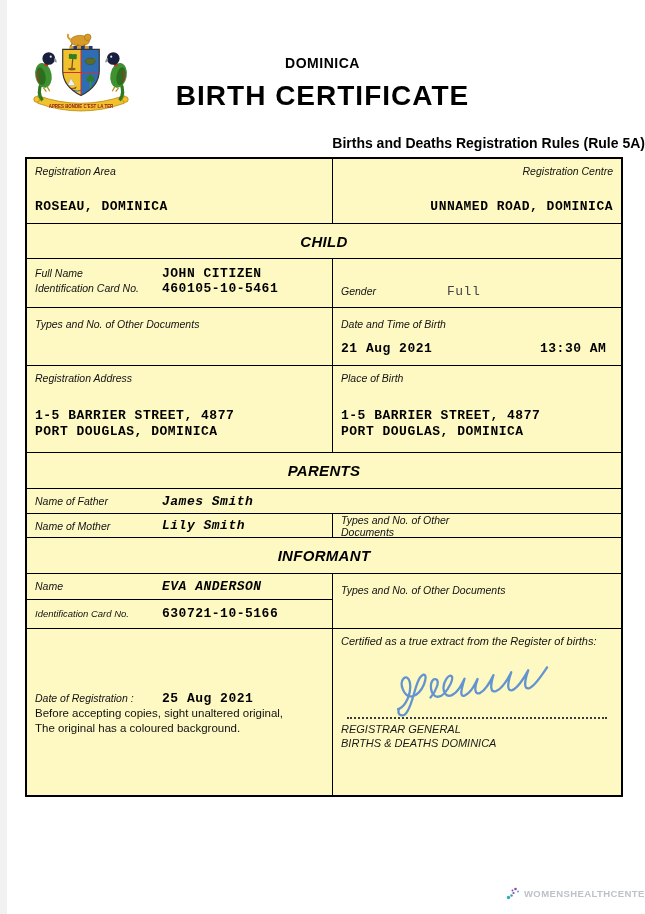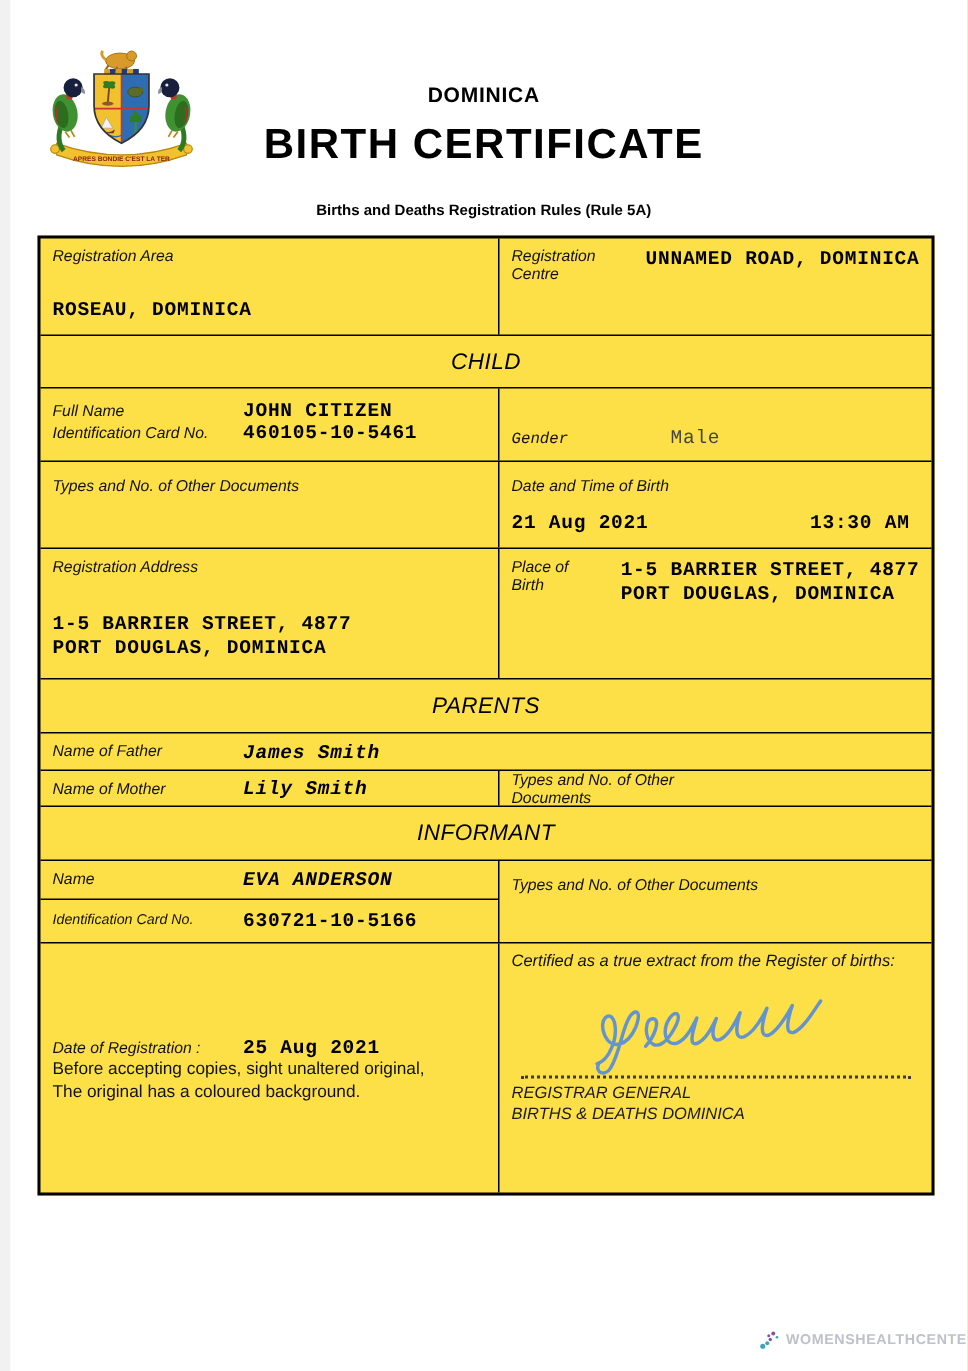--- a/index.html
+++ b/index.html
@@ -12,54 +12,54 @@
     overflow:hidden;
   }
   .edge-strip { position:absolute; left:0; top:0; width:7px; height:914px; background:#f1f1f1; }
 
   
   .coa { position:absolute; left:28px; top:32px; }
   .hdr-country { position:absolute; left:0; right:0; top:55px; text-align:center;
     font-size:14px; font-weight:bold; letter-spacing:.5px; }
   .hdr-title { position:absolute; left:0; right:0; top:80px; text-align:center;
     font-size:28px; font-weight:bold; letter-spacing:1px; }
-  .hdr-sub { position:absolute; left:0; right:0; top:135px; text-align:center;
-    font-size:10px; font-weight:bold; }
+  .hdr-sub { position:absolute; left:0; right:0; top:135px; text-align:right;
+    font-size:14px; font-weight:bold; }
 
   
   .tbl { position:absolute; left:25px; top:157px; width:598px; height:640px;
-    border:2px solid #000; background:#fde047; display:flex; flex-direction:column; }
+    border:2px solid #000; background:#fef9c3; display:flex; flex-direction:column; }
   .row { display:flex; width:100%; border-top:1.5px solid #000; }
   .row:first-child { border-top:none; }
   .cl { width:306px; border-right:1.5px solid #000; }
   .cr { flex:1; }
   .nodiv .cl { border-right:none; }
 
   .lab { font-style:italic; font-size:10.5px; color:#111; }
   .lab-sm { font-size:9.5px; }
   .val { font-family:"Liberation Mono","DejaVu Sans Mono",monospace;
     font-weight:bold; font-size:13px; letter-spacing:.5px; white-space:pre; }
   .val-light { font-weight:normal; color:#444; }
   .val-it { font-style:italic; }
 
   .sect { height:35px; display:flex; align-items:center; justify-content:center;
-    font-size:15px; font-weight:normal; font-style:italic; letter-spacing:.3px; }
+    font-size:15px; font-weight:bold; font-style:italic; letter-spacing:.3px; }
 
   .pad { padding:6px 8px; }
   .frow { display:flex; align-items:baseline; padding:0 8px; }
   .frow .lab { width:127px; flex:none; }
 
   .r1 { height:64px; }
   .r1 .cell { display:flex; flex-direction:column; justify-content:space-between;
     padding:6px 8px 9px 8px; height:100%; }
   .r2 { height:35px; }
   .r3 { height:49px; }
   .r3 .cl { display:flex; flex-direction:column; justify-content:flex-start; padding:7px 0 8px 0; }
   .r3 .cr { display:flex; flex-direction:column; justify-content:flex-end; padding-bottom:8px; }
-  .r3 .cr .lab { width:106px; flex:none;font-family:Liberation Mono, monospace; }
+  .r3 .cr .lab { width:106px; flex:none; }
   .r4 { height:58px; }
   .r4 .cr { display:flex; flex-direction:column; justify-content:space-between; padding-bottom:9px; }
   .r4 .bdate { width:199px; flex:none; }
   .r5 { height:87px; }
   .r5 .cell { display:flex; flex-direction:column; justify-content:space-between;
     padding:6px 8px 12px 8px; height:100%;gap:12px; }
   .addr { line-height:16px; }
   .r6 { height:36px; }
   .r7 { height:25px; }
   .r7 .frow, .r8 .frow, .r10 .frow, .r11 .frow { height:100%; align-items:center; }
@@ -180,21 +180,21 @@
 <div class="tbl">
 
   <div class="row r1">
     <div class="cl">
         <div class="cell">
       <span class="lab">Registration Area</span>
       <span class="val">ROSEAU, DOMINICA</span>
     </div>
       </div>
     <div class="cr">
-        <div class="cell" style="display:flex;flex-direction:row;justify-content:space-between;padding:6px 8px 9px 8px;height:100%;">
+        <div class="cell" style="display:flex;flex-direction:column;justify-content:space-between;padding:6px 8px 9px 8px;height:100%;text-align:right;">
       <span class="lab">Registration Centre</span>
       <span class="val">UNNAMED ROAD, DOMINICA</span>
     </div>
       </div>
   </div>
 
   <div class="row r2">
     <div class="sect" style="width:100%;">CHILD</div>
   </div>
 
@@ -205,21 +205,21 @@
         <span class="val">JOHN CITIZEN</span>
       </div>
       <div class="frow">
         <span class="lab">Identification Card No.</span>
         <span class="val">460105-10-5461</span>
       </div>
     </div>
     <div class="cr">
       <div class="frow">
         <span class="lab">Gender</span>
-        <span class="val val-light">Male</span>
+        <span class="val val-light">Full</span>
       </div>
     </div>
   </div>
 
   <div class="row r4">
     <div class="cl pad">
       <span class="lab">Types and No. of Other Documents</span>
     </div>
     <div class="cr">
       <div class="pad" style="padding-bottom:0;">
@@ -236,21 +236,21 @@
     <div class="cl">
         <div class="cell">
       <span class="lab">Registration Address</span>
       <div class="addr">
         <div class="val">1-5 BARRIER STREET, 4877</div>
         <div class="val">PORT DOUGLAS, DOMINICA</div>
       </div>
     </div>
       </div>
     <div class="cr">
-        <div class="cell" style="display:flex;flex-direction:row;justify-content:space-between;padding:6px 8px 12px 8px;height:100%;">
+        <div class="cell" style="display:flex;flex-direction:column;justify-content:space-between;padding:6px 8px 12px 8px;height:100%;">
       <span class="lab">Place of Birth</span>
       <div class="addr">
         <div class="val">1-5 BARRIER STREET, 4877</div>
         <div class="val">PORT DOUGLAS, DOMINICA</div>
       </div>
     </div>
       </div>
   </div>
 
   <div class="row r6">

